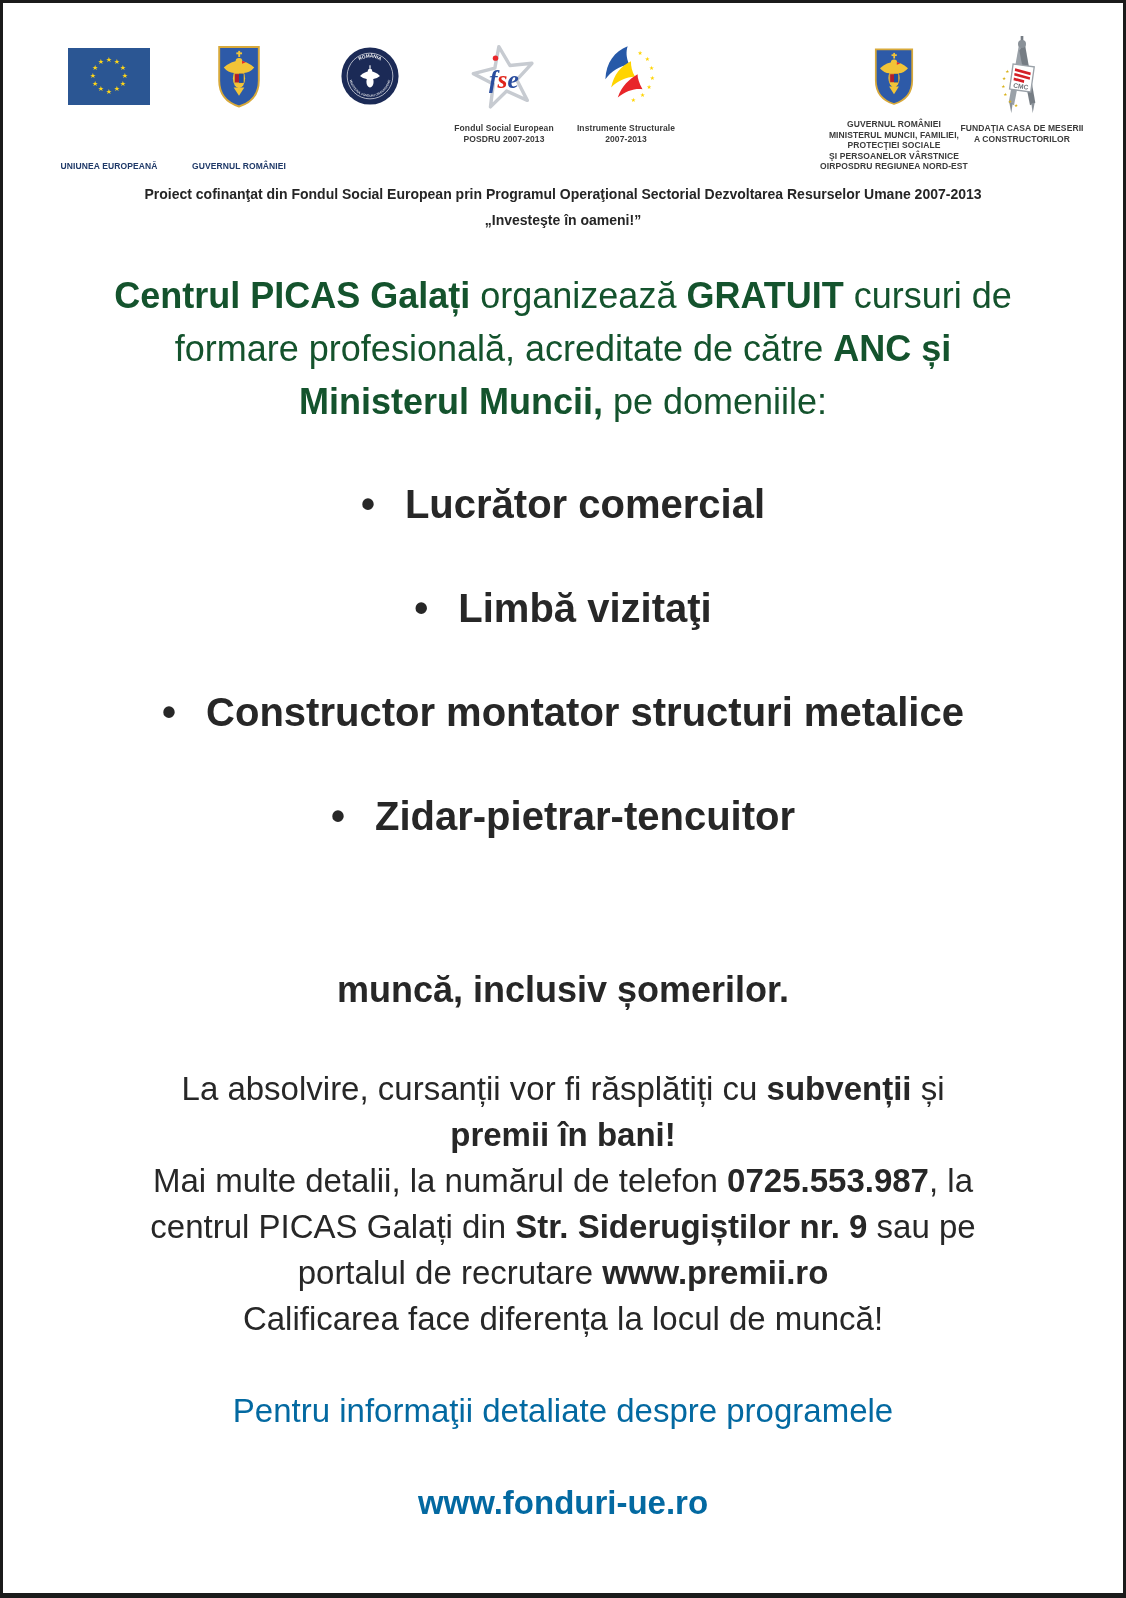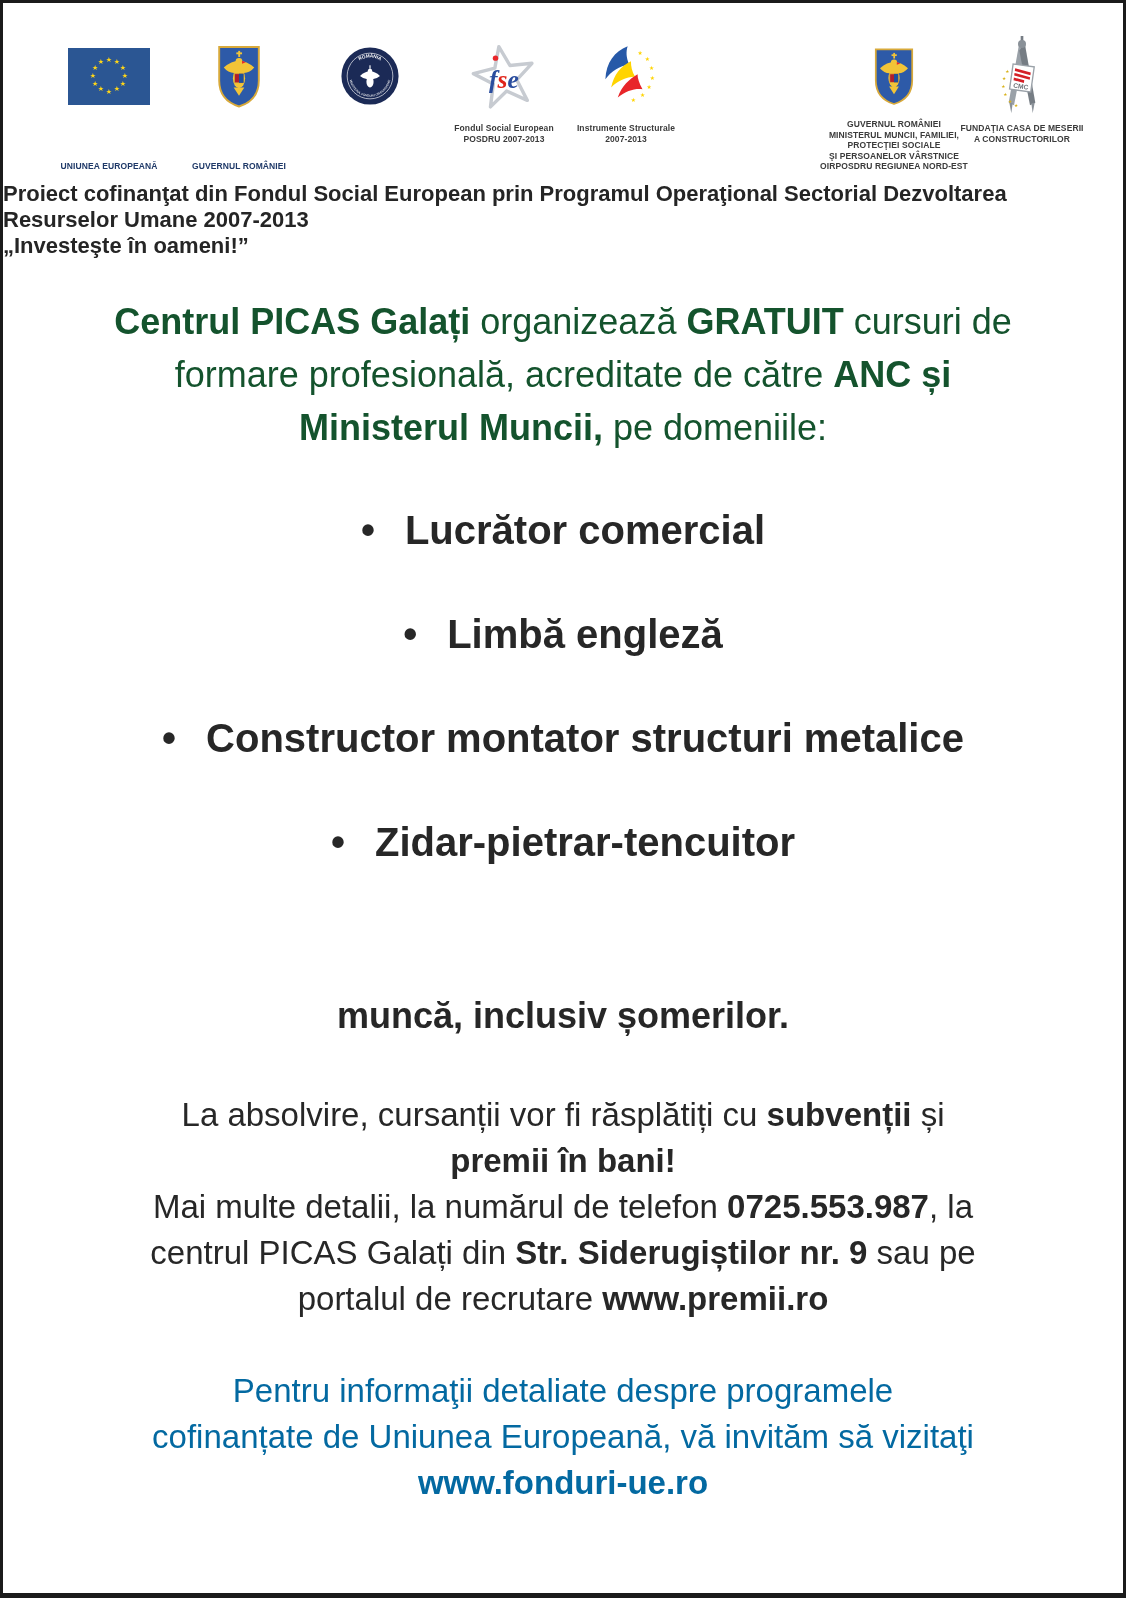--- a/index.html
+++ b/index.html
@@ -25,21 +25,21 @@
   }
   .cap.navy{color:#1f3968;margin-top:48px;}
   .cell-eu{left:51px;width:110px;}
   .cell-gov{left:181px;width:110px;}
   .cell-seal{left:331px;width:72px;}
   .cell-fse{left:449px;width:104px;}
   .cell-instr{left:571px;width:104px;}
   .cell-ministry{left:803px;width:176px;}
   .cell-cmc{left:957px;width:124px;}
   
-  .proj-header{margin-top:8px;text-align:left;font-weight:bold;font-size:22px;line-height:26px;color:#252525;}
+  .proj-header{margin-top:8px;text-align:center;font-weight:bold;font-size:14px;line-height:26px;color:#252525;}
   
   .intro{margin:36px 40px 0;text-align:center;font-size:36px;line-height:53px;color:#14532d;}
   .b{font-weight:bold;}
   
   .courses{list-style:none;margin:48px auto 0;padding:0;max-width:820px;}
   .courses li{
     text-align:center;font-size:40px;line-height:56px;font-weight:bold;
     margin:0 0 48px;color:#272727;
   }
   .courses .dot{display:inline;margin-right:30px;}
@@ -216,21 +216,21 @@
     <span class="b">Centrul PICAS Galați</span><span> organizează </span><span class="b">GRATUIT</span><span> cursuri de</span><br>
     <span>formare profesională, acreditate de către </span><span class="b">ANC și</span><br>
     <span class="b">Ministerul Muncii,</span><span> pe domeniile:</span>
   </div>
 
   <ul class="courses">
     <li>
       <span class="dot">•</span><span>Lucrător comercial</span>
     </li>
     <li>
-      <span class="dot">•</span><span>Limbă engleză</span>
+      <span class="dot">•</span><span>Limbă vizitaţi</span>
     </li>
     <li>
       <span class="dot">•</span><span>Constructor montator structuri metalice</span>
     </li>
     <li>
       <span class="dot">•</span><span>Zidar-pietrar-tencuitor</span>
     </li>
   </ul>
 
   <div class="audience">
@@ -242,20 +242,21 @@
     <span>La absolvire, cursanții vor fi răsplătiți cu </span><span class="b">subvenții</span><span> și</span><br>
     <span class="b">premii în bani!</span>
   </div>
 
   <div class="details">
     <span>Mai multe detalii, la numărul de telefon </span><span class="b">0725.553.987</span><span>, la</span><br>
     <span>centrul PICAS Galați din </span><span class="b">Str. Siderugiștilor nr. 9</span><span> sau pe</span><br>
     <span>portalul de recrutare </span><span class="b">www.premii.ro</span>
   </div>
 
+  <div class="qualification">Calificarea face diferența la locul de muncă!</div>
 
   <div class="footer">
     <span>Pentru informaţii detaliate despre programele</span><br>
-    <span>cofinanțate de Uniunea Europeană, vă invităm să vizitaţi</span><br>
+    <br>
     <span class="b">www.fonduri-ue.ro</span>
   </div>
 
 </div>
 
 </body></html>

